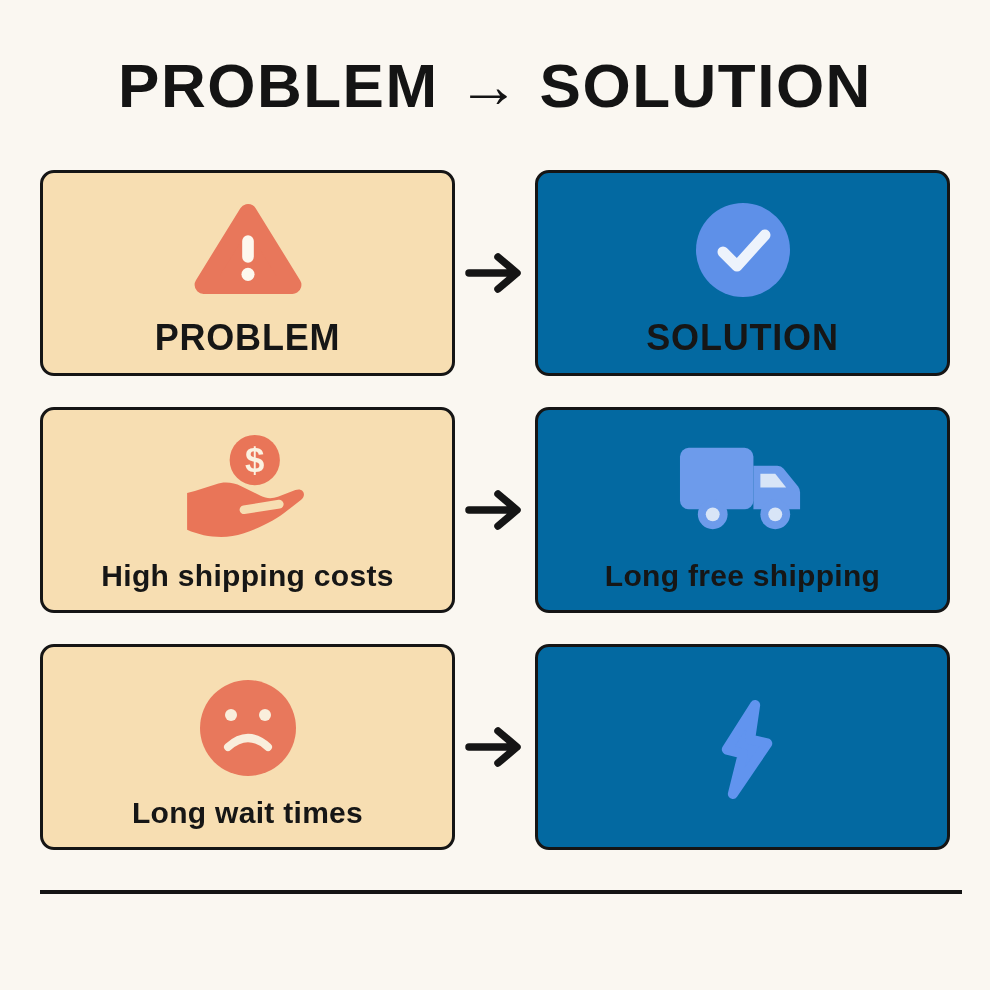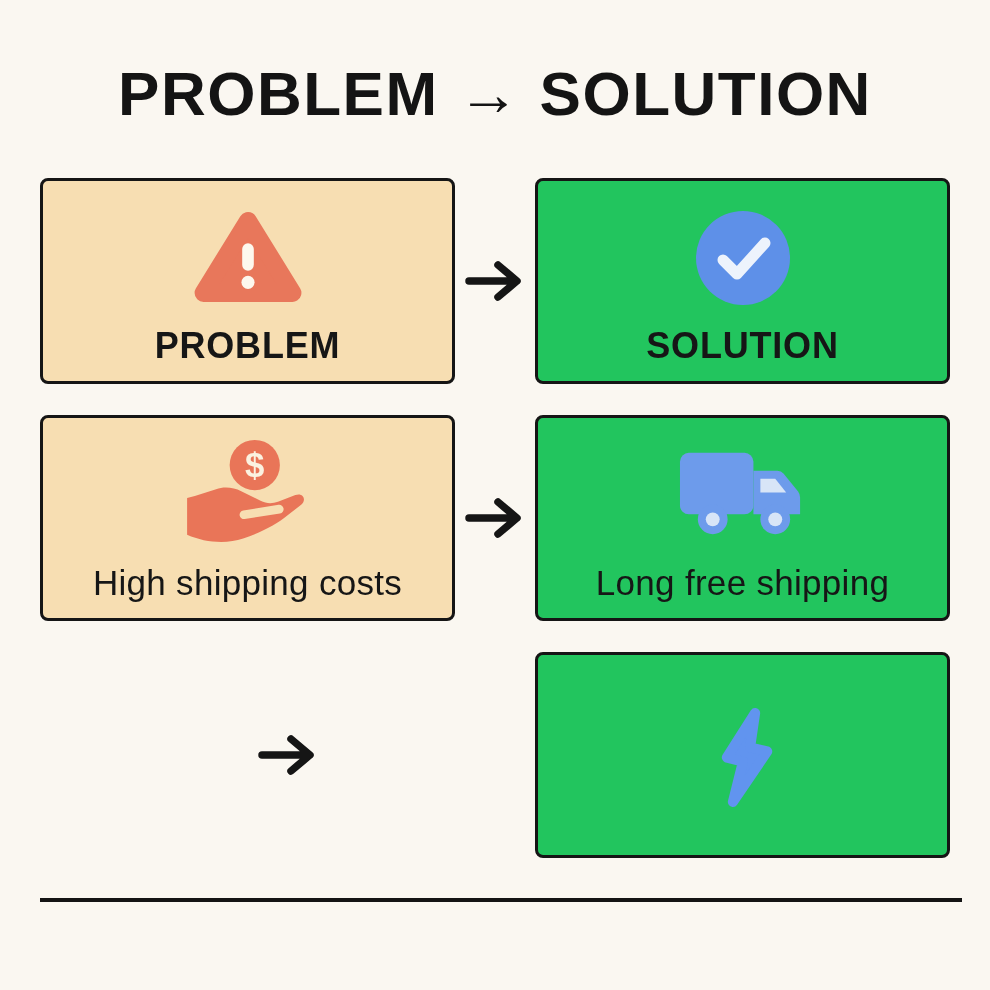--- a/index.html
+++ b/index.html
@@ -6,21 +6,21 @@
     margin: 0; padding: 0;
     width: 990px; height: 990px;
     background: #FAF7F1;
     overflow: hidden;
     font-family: "Liberation Sans", sans-serif;
     color: #171717;
   }
   .poster { width: 990px; height: 990px; position: relative; }
 
   .title {
-    margin: 8px;
+    margin: 0;
     padding-top: 50px;
     text-align: center;
     font-size: 62px;
     font-weight: 800;
     letter-spacing: 1.5px;
     color: #141414;
     line-height: 72px;
   }
 
   .rows {
@@ -30,36 +30,36 @@
     flex-direction: column;
     gap: 31px;
   }
   .row { display: flex; align-items: center; }
 
   .card {
     width: 415px;
     height: 206px;
     box-sizing: border-box;
     border: 3.5px solid #151515;
-    border-radius: 8px;
+    border-radius: 14px;
     display: flex;
     flex-direction: column;
     align-items: center;
     justify-content: center;
     gap: 12px;
     padding-top: 6px;
   }
   .card.problem  { background: #F7DEB2; }
-  .card.solution { background: #22c55e; }
+  .card.solution { background: #0369a1; }
 
   .card-icon { display: flex; align-items: center; justify-content: center; height: 112px; }
 
   .card-label {
-    font-size: 35px;
-    font-weight: 400;
+    font-size: 30px;
+    font-weight: 700;
     color: #161616;
     letter-spacing: 0.3px;
     line-height: 1.1;
   }
   .card-label.upper { font-weight: 700; font-size: 36px; letter-spacing: 0.8px; }
 
   .arrow-cell {
     flex: 1;
     display: flex;
     align-items: center;
@@ -139,20 +139,31 @@
             <circle cx="37" cy="71" r="7" fill="#D8E5F7"></circle>
             <circle cx="100" cy="71" r="15" fill="#6D9BEB"></circle>
             <circle cx="100" cy="71" r="7" fill="#D8E5F7"></circle>
           </svg>
         </div>
         <div class="card-label">Long free shipping</div>
       </div>
     </div>
 
     <div class="row">
+      <div class="card problem">
+        <div class="card-icon">
+          <svg width="100" height="100" viewBox="0 0 100 100">
+            <circle cx="50" cy="50" r="48" fill="#E8785C"></circle>
+            <circle cx="33" cy="37" r="6" fill="#F9EEDC"></circle>
+            <circle cx="67" cy="37" r="6" fill="#F9EEDC"></circle>
+            <path d="M30 69 Q50 51 70 69" stroke="#F9EEDC" stroke-width="8" fill="none" stroke-linecap="round"></path>
+          </svg>
+        </div>
+        <div class="card-label">Long wait times</div>
+      </div>
 
       <div class="arrow-cell">
         <svg width="64" height="46" viewBox="0 0 64 46">
           <path d="M6 23 H51 M35 7 L54 23 L35 39" stroke="#151515" stroke-width="7.5" fill="none" stroke-linecap="round" stroke-linejoin="round"></path>
         </svg>
       </div>
 
       <div class="card solution">
         <div class="card-icon">
           <svg width="82" height="106" viewBox="0 0 80 105">

